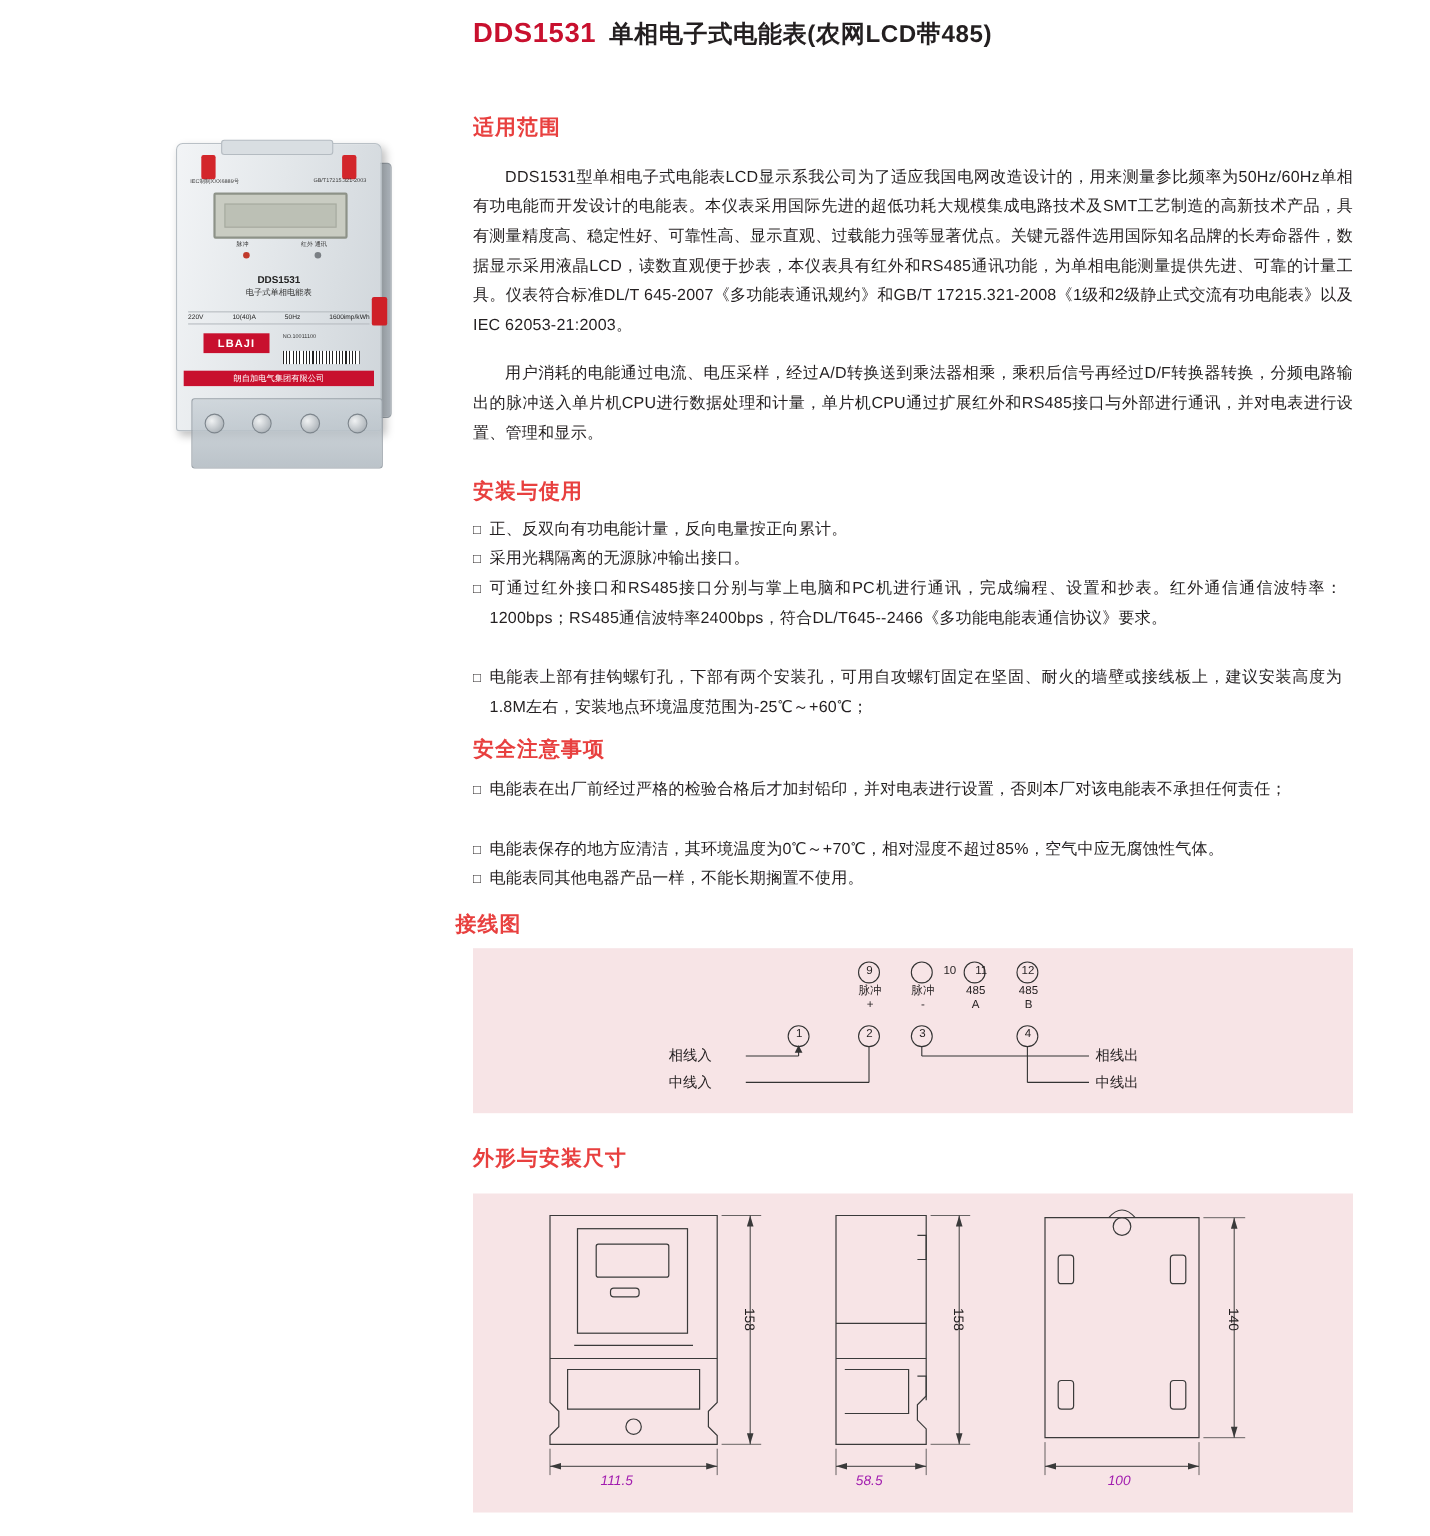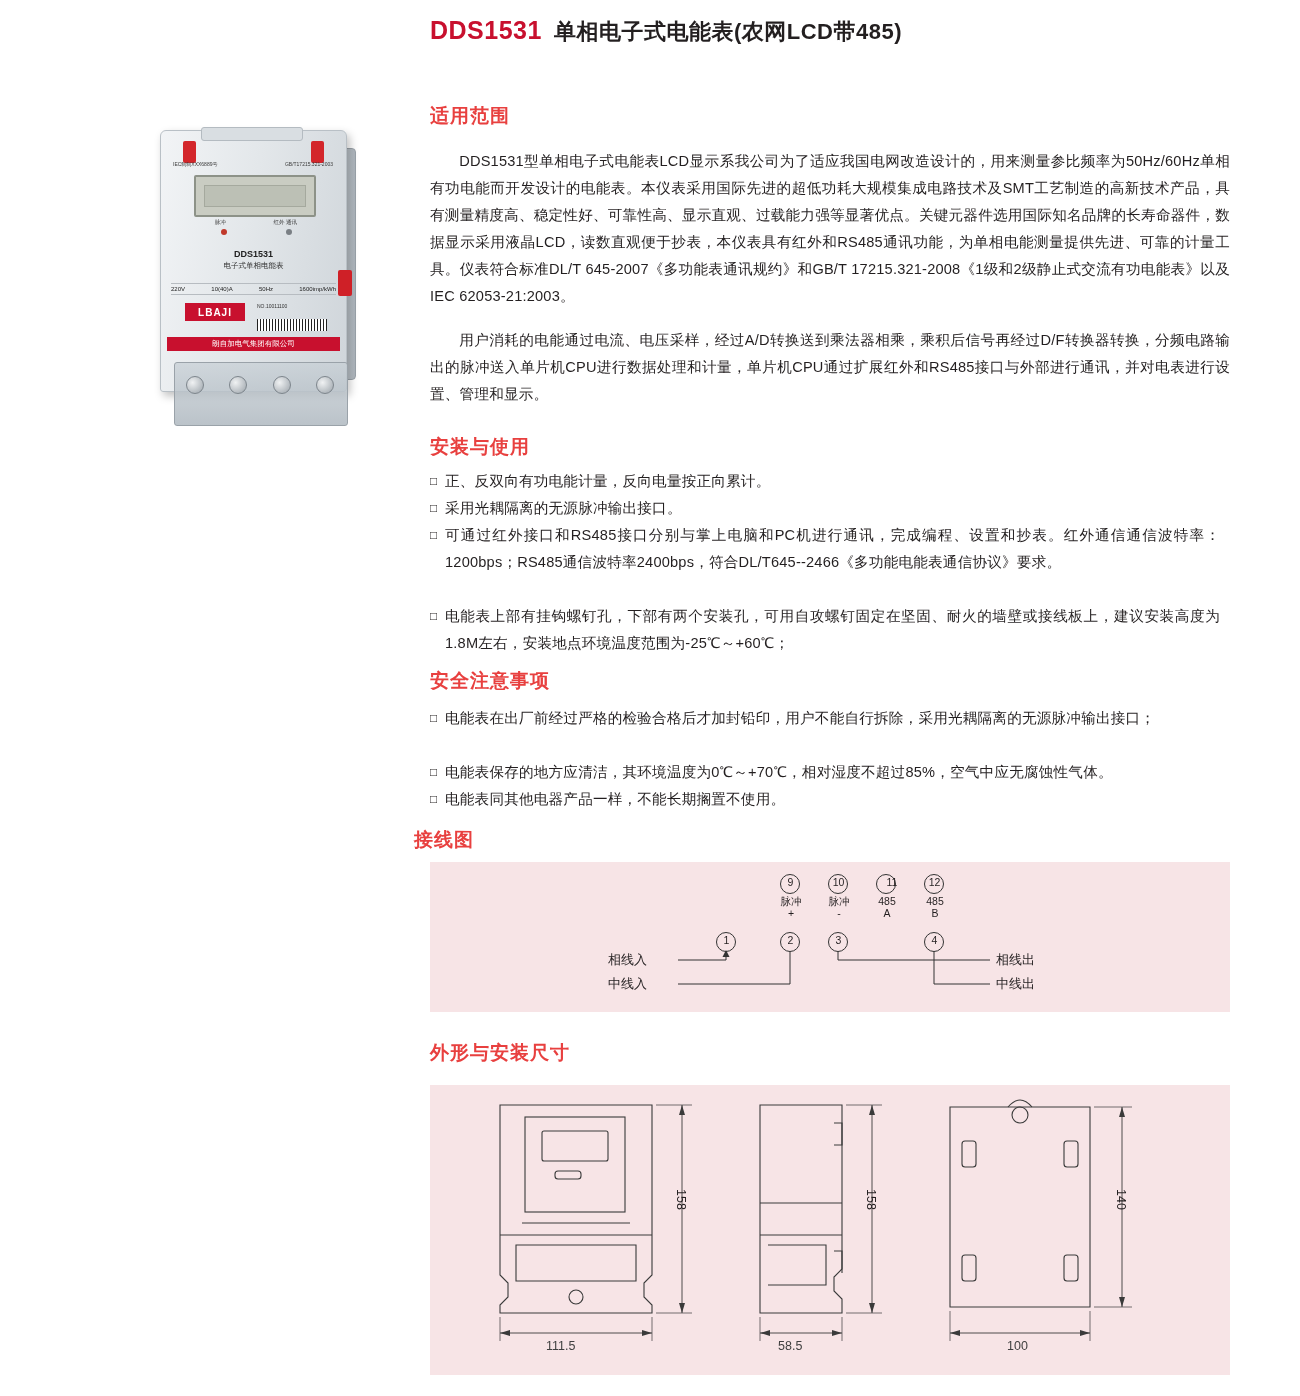--- a/index.html
+++ b/index.html
@@ -284,21 +284,22 @@
   }
   .sideLabel {
     position: absolute;
     font-size: 13px;
     color: #231f20;
   }
   
   .dimtext {
     position: absolute;
     font-size: 12.5px;
-    color: #404040;
+    color: #a21caf;
+    font-style: italic;
   }
   .vtext {
     position: absolute;
     font-size: 12.5px;
     color: #231f20;
     writing-mode: vertical-rl;
     text-orientation: mixed;
   }
 </style>
 </head>
@@ -374,21 +375,21 @@
   <div class="bullet" style="left:430px; top:522px; width:800px;">
     <span class="mark">□</span><span class="btext">可通过红外接口和RS485接口分别与掌上电脑和PC机进行通讯，完成编程、设置和抄表。红外通信通信波特率：1200bps；RS485通信波特率2400bps，符合DL/T645--2466《多功能电能表通信协议》要求。</span>
   </div>
   <div class="bullet" style="left:430px; top:603px; width:800px;">
     <span class="mark">□</span><span class="btext">电能表上部有挂钩螺钉孔，下部有两个安装孔，可用自攻螺钉固定在坚固、耐火的墙壁或接线板上，建议安装高度为1.8M左右，安装地点环境温度范围为-25℃～+60℃；</span>
   </div>
 
   <div class="sec-h" style="left:430px; top:668px;">安全注意事项</div>
 
   <div class="bullet" style="left:430px; top:705px; width:800px;">
-    <span class="mark">□</span><span class="btext">电能表在出厂前经过严格的检验合格后才加封铅印，用户不能自行拆除，采用光耦隔离的无源脉冲输出接口；</span>
+    <span class="mark">□</span><span class="btext">电能表在出厂前经过严格的检验合格后才加封铅印，并对电表进行设置，否则本厂对该电能表不承担任何责任；</span>
   </div>
   <div class="bullet" style="left:430px; top:759px; width:800px;">
     <span class="mark">□</span><span class="btext">电能表保存的地方应清洁，其环境温度为0℃～+70℃，相对湿度不超过85%，空气中应无腐蚀性气体。</span>
   </div>
   <div class="bullet" style="left:430px; top:786px; width:800px;">
     <span class="mark">□</span><span class="btext">电能表同其他电器产品一样，不能长期搁置不使用。</span>
   </div>
 
   <div class="sec-h" style="left:414px; top:827px;">接线图</div>
 
@@ -414,21 +415,21 @@
       <line x1="360" y1="122" x2="360" y2="89.5" stroke="#333" stroke-width="1"></line>
 
       <line x1="408" y1="89.5" x2="408" y2="98" stroke="#333" stroke-width="1"></line>
       <line x1="408" y1="98" x2="560" y2="98" stroke="#333" stroke-width="1"></line>
 
       <line x1="504" y1="89.5" x2="504" y2="122" stroke="#333" stroke-width="1"></line>
       <line x1="504" y1="122" x2="560" y2="122" stroke="#333" stroke-width="1"></line>
     </svg>
 
     <div class="tlabel" style="left:351px; top:14px; width:19px;">9</div>
-    <div class="tlabel" style="left:399px; top:14px; width:19px;">10</div>
+    <div class="tlabel" style="left:399px; top:14px; width:19px;padding-left:25px;">10</div>
     <div class="tlabel" style="left:447px; top:14px; width:30px;">11</div>
     <div class="tlabel" style="left:495px; top:14px; width:19px;">12</div>
 
     <div class="tlabel" style="left:343px; top:33px; width:36px; white-space:pre-line;">脉冲
 +</div>
     <div class="tlabel" style="left:391px; top:33px; width:36px; white-space:pre-line;">脉冲
 -</div>
     <div class="tlabel" style="left:439px; top:33px; width:36px; white-space:pre-line;">485
 A</div>
     <div class="tlabel" style="left:487px; top:33px; width:36px; white-space:pre-line;">485

